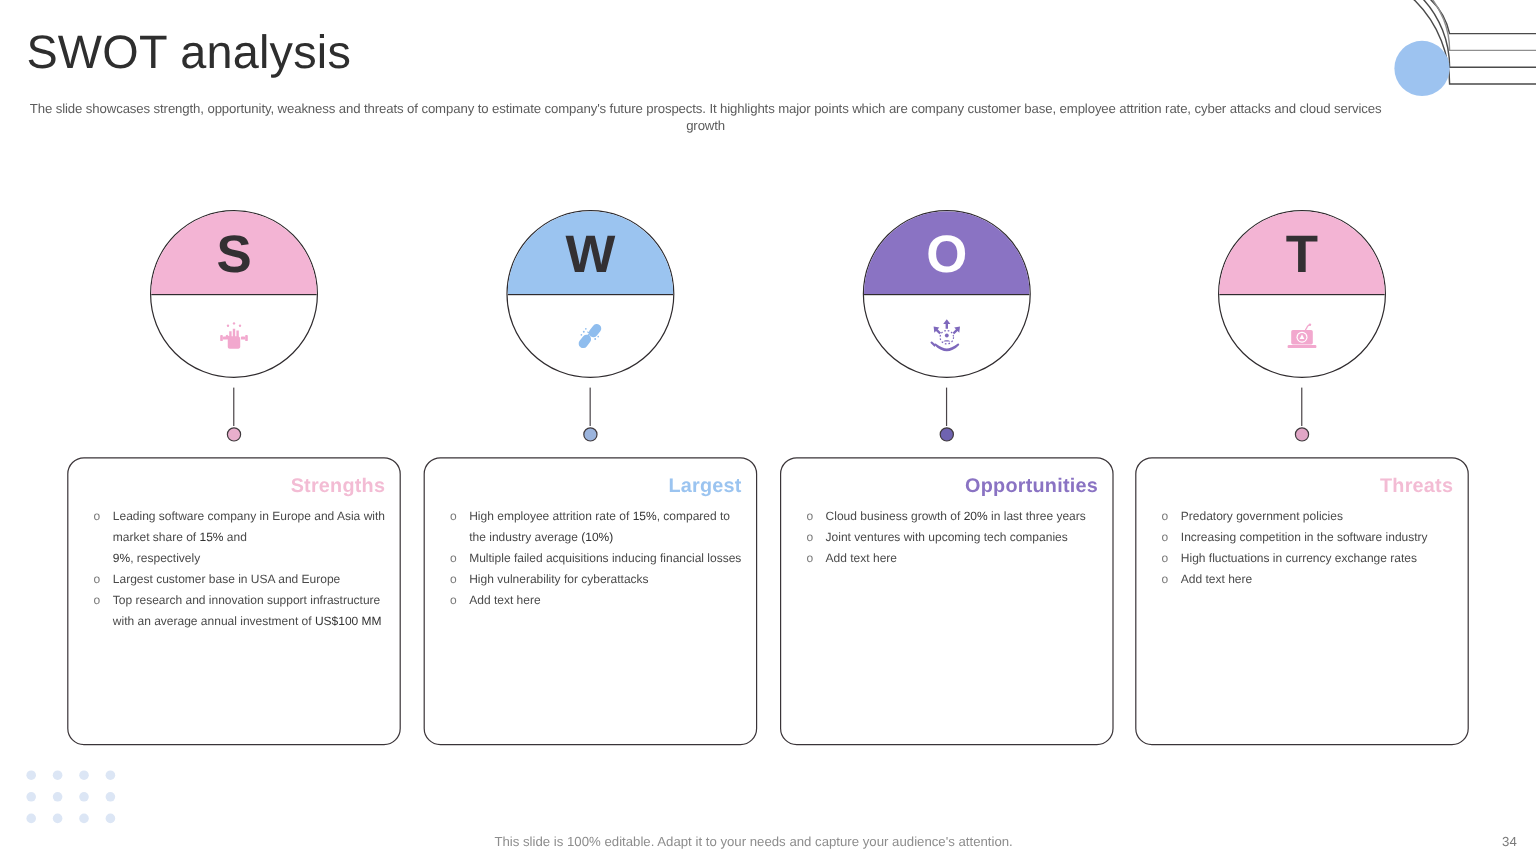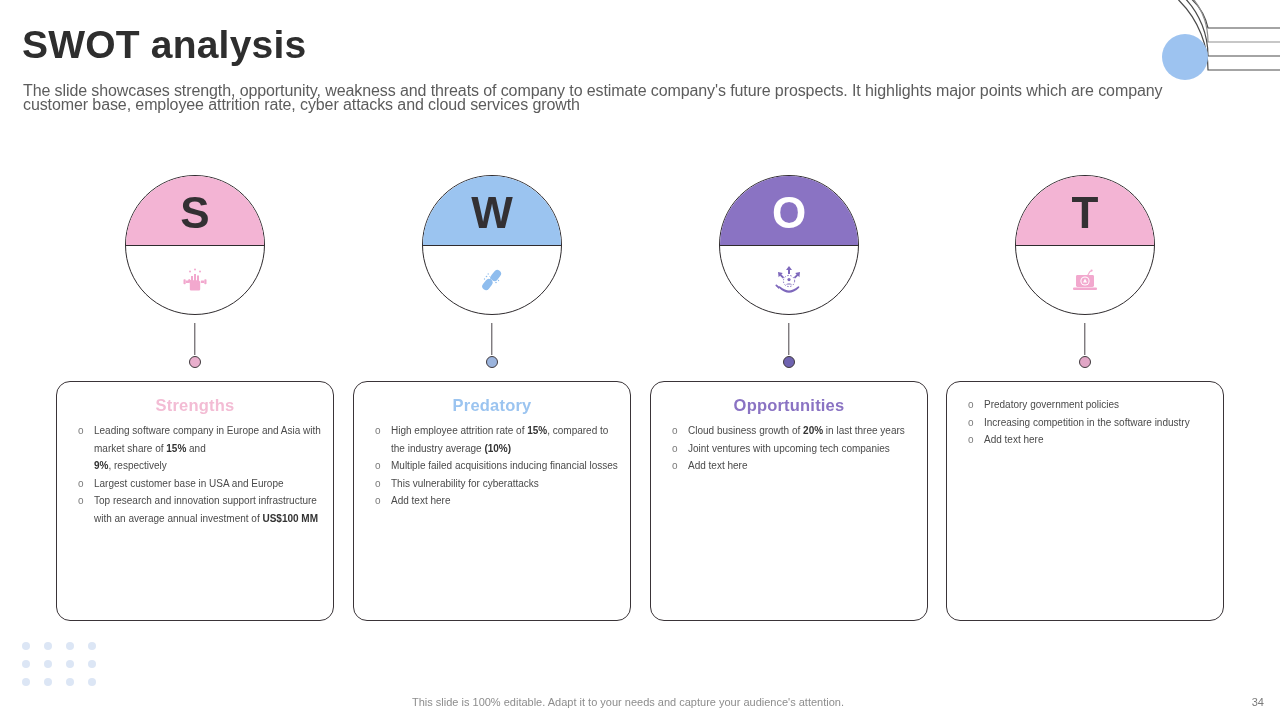--- a/index.html
+++ b/index.html
@@ -13,26 +13,26 @@
 
   
   .corner-deco { position: absolute; top: 0; right: 0; width: 190px; height: 110px; overflow: hidden; }
   .corner-deco svg { position: absolute; top: 0; right: 0; }
   .deco-dot-circle { position: absolute; width: 46px; height: 46px; border-radius: 50%;
       background: #9DC3F0; top: 34px; right: 72px; }
 
   
   .page-title {
     position: absolute; left: 22px; top: 22px;
-    font-size: 39px; font-weight: 700; color: #2e2e2e;
+    font-size: 39px; font-weight: 400; color: #2e2e2e;
     letter-spacing: 0.2px; line-height: 46px;
   }
   .page-subtitle {
-    position: absolute; left: 23px; top: 84px; width: 1160px;
-    font-size: 16px; line-height: 14px; color: #5c5c5c; letter-spacing: -0.1px;
+    position: absolute; left: 8px; top: 84px; width: 1160px;
+    font-size: 11px; line-height: 14px; color: #5c5c5c; letter-spacing: -0.1px; text-align: center;
   }
 
   
   .columns { position: absolute; left: 0; top: 175px; width: 1280px; height: 450px; }
   .col { position: absolute; top: 0; width: 278px; }
   .col-0 { left: 56px; }
   .col-1 { left: 353px; }
   .col-2 { left: 650px; }
   .col-3 { left: 946px; }
 
@@ -75,33 +75,33 @@
     border: 1.8px solid #403a3e;
   }
 
   
   .card {
     position: relative; width: 278px; height: 240px;
     border: 1.5px solid #3a3438; border-radius: 14px;
     background: #fff; padding: 14px 12px 10px 12px;
   }
   .card-title {
-    text-align: center; font-size: 16.5px; font-weight: 700;
+    text-align: right; font-size: 16.5px; font-weight: 700;
     letter-spacing: 0.2px; margin-bottom: 7px;
   }
   .card ul { list-style: none; }
   .card li {
     position: relative; padding-left: 25px; margin-bottom: 0px;
     font-size: 10px; line-height: 17.5px; color: #4a4a4a;
   }
   .card li::before {
     content: "o"; position: absolute; left: 9px; top: 0;
     font-size: 10px; line-height: 18px; color: #7a7a7a;
   }
-  .card li b { font-weight: 700; color: #333; }
+  .card li b { font-weight: 400; color: #333; }
 
   
   .dot-grid { position: absolute; left: 22px; bottom: 24px;
       display: grid; grid-template-columns: repeat(4, 22px); grid-template-rows: repeat(3, 18px); }
   .dot-grid span { width: 8px; height: 8px; border-radius: 50%; background: #DCE6F5; display: block; }
 
   
   .footer-note {
     position: absolute; left: 0; bottom: 12px; width: 1256px; text-align: center;
     font-size: 11px; color: #8d8d8d;
@@ -190,25 +190,25 @@
               </g>
             </svg>
           </div>
         </div>
       </div>
       <div class="connector">
         <div class="line"></div>
         <div class="knob" style="background: rgb(155, 180, 221);"></div>
       </div>
       <div class="card">
-        <div class="card-title" style="color: rgb(155, 196, 240);">Predatory</div>
+        <div class="card-title" style="color: rgb(155, 196, 240);">Largest</div>
         <ul>
             <li>High employee attrition rate of <b>15%</b>, compared to the industry average <b>(10%)</b></li>
             <li>Multiple failed acquisitions inducing financial losses</li>
-            <li>This vulnerability for cyberattacks</li>
+            <li>High vulnerability for cyberattacks</li>
             <li>Add text here</li>
           </ul>
       </div>
     </div>
 
     <div class="col col-2">
       <div class="badge-wrap">
         <div class="badge">
           <div class="badge-top" style="background: rgb(138, 115, 195);"></div>
           <div class="badge-letter light">O</div>
@@ -262,23 +262,25 @@
               </g>
             </svg>
           </div>
         </div>
       </div>
       <div class="connector">
         <div class="line"></div>
         <div class="knob" style="background: rgb(225, 166, 198);"></div>
       </div>
       <div class="card">
+        <div class="card-title" style="color: rgb(243, 188, 212);">Threats</div>
         <ul>
             <li>Predatory government policies</li>
             <li>Increasing competition in the software industry</li>
+            <li>High fluctuations in currency exchange rates</li>
             <li>Add text here</li>
           </ul>
       </div>
     </div>
 
   </div>
 
   <div class="dot-grid">
     <span></span>
       <span></span>

